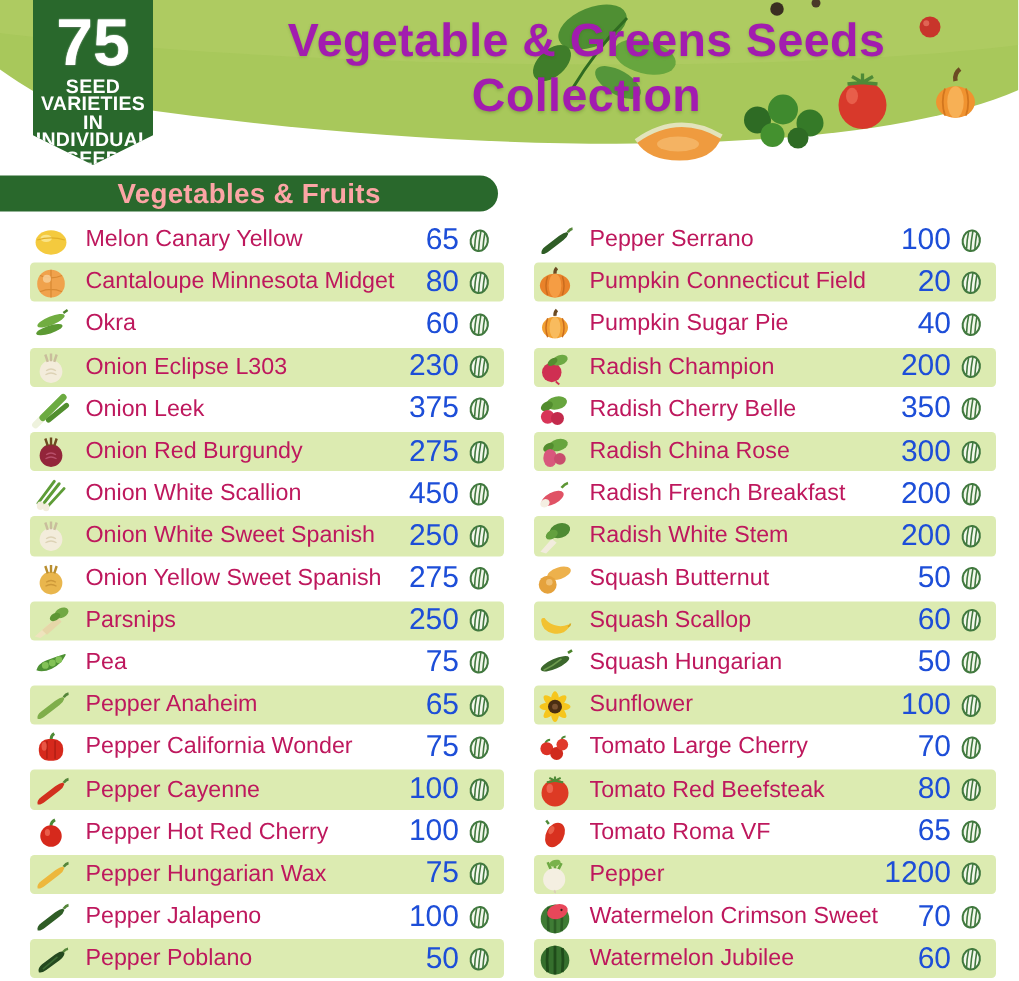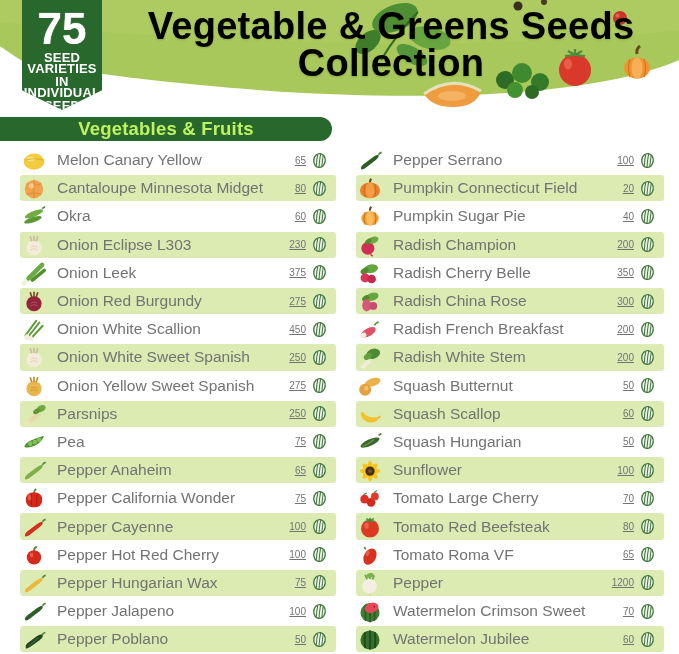--- a/index.html
+++ b/index.html
@@ -1,47 +1,47 @@
 <!DOCTYPE html>
 <html><head>
 <meta charset="utf-8">
 <style>
   html,body{margin:0;padding:0;background:#fff;}
   .canvas{position:relative;width:679px;height:654px;background:#fff;overflow:hidden;
           font-family:"Liberation Sans",sans-serif;}
   
   .header-art{position:absolute;top:0;left:0;width:679px;height:118px;}
-  .title{position:absolute;top:8px;left:115px;width:552px;text-align:center;color:#000000;
-         font-weight:700;font-size:38px;line-height:37px;letter-spacing:.3px;
+  .title{position:absolute;top:8px;left:115px;width:552px;text-align:center;color:#a21caf;
+         font-weight:700;font-size:31px;line-height:37px;letter-spacing:.3px;
          text-shadow:0 1px 2px rgba(60,90,20,.25);}
   .badge{position:absolute;top:0;left:22px;width:80px;height:110px;background:#29682c;
          color:#fff;text-align:center;box-sizing:border-box;padding-top:8px;
          clip-path:polygon(0 0,100% 0,100% 82%,50% 100%,0 82%);}
   .badge .num{font-size:44px;font-weight:700;line-height:42px;
               text-shadow:0 0 1px #fff,0 1px 0 rgba(0,0,0,.25);}
   .badge .sub{font-size:13px;font-weight:700;line-height:10.5px;letter-spacing:.2px;margin-top:3px;}
   
   .pill{position:absolute;top:117px;left:0;width:332px;height:24px;background:#29682c;
-        border-radius:0 12px 12px 0;color:#bef264;display:flex;align-items:center;justify-content:center;
+        border-radius:0 12px 12px 0;color:#fca5a5;display:flex;align-items:center;justify-content:center;
         font-weight:700;font-size:18.5px;letter-spacing:.2px;}
   
   .list{position:absolute;top:146px;left:0;width:679px;display:flex;}
   .col{display:flex;flex-direction:column;}
   .col.left{margin-left:6px;width:330px;}
   .col.right{margin-left:6px;width:322px;}
   .row{height:28.2px;display:flex;align-items:center;position:relative;
        padding-left:13px;padding-right:8px;box-sizing:border-box;}
   .row.alt::before{content:"";position:absolute;left:14px;right:0;top:1px;bottom:1px;
        background:var(--band,#dcebb1);border-radius:3px;}
   .row>*{position:relative;z-index:1;}
   .vicon{width:30px;height:26px;display:flex;align-items:center;justify-content:center;
          margin-right:8px;flex:0 0 30px;}
   .vicon svg{display:block;}
-  .name{flex:1;font-size:15.5px;color:#737373;white-space:nowrap;overflow:hidden;}
-  .count{font-size:10px;color:#737373;margin-right:5px;white-space:nowrap;text-decoration:underline;}
+  .name{flex:1;font-size:15.5px;color:#be185d;white-space:nowrap;overflow:hidden;}
+  .count{font-size:20px;color:#1d4ed8;margin-right:5px;white-space:nowrap;}
   .seedwrap{width:17px;height:17px;display:flex;align-items:center;}
 </style>
 </head>
 <body>
 
 <div class="canvas" style="--band: #dcebb1;">
 
   <svg class="header-art" viewBox="0 0 679 118" width="679" height="118">
 
     <path d="M0 0 H679 V60 C560 112 260 104 0 58 Z" fill="#a8c85b"></path>

